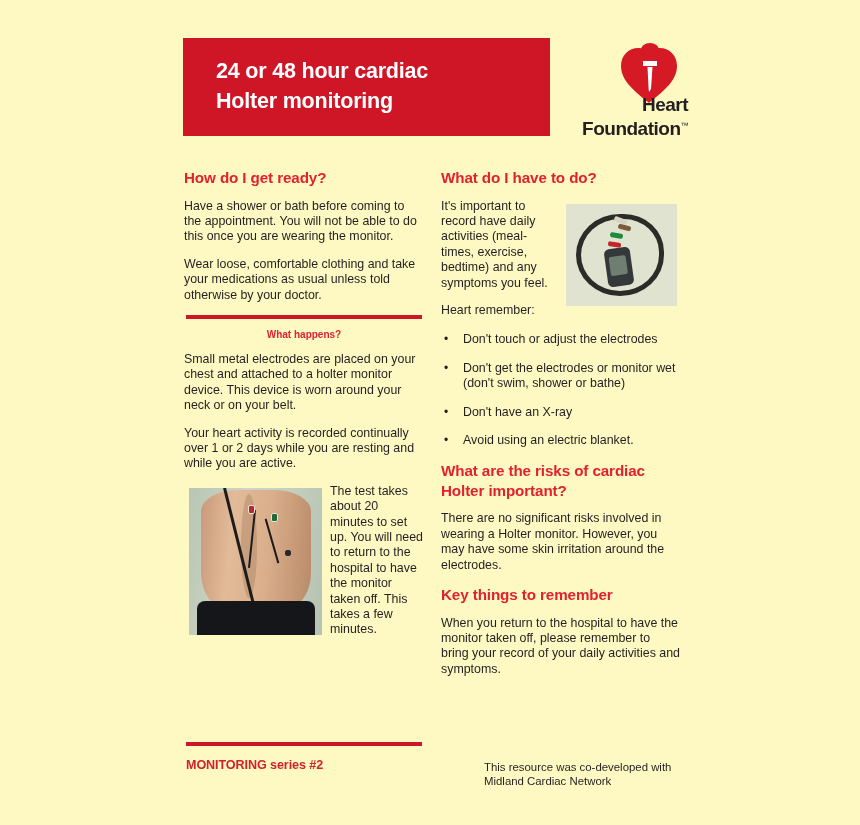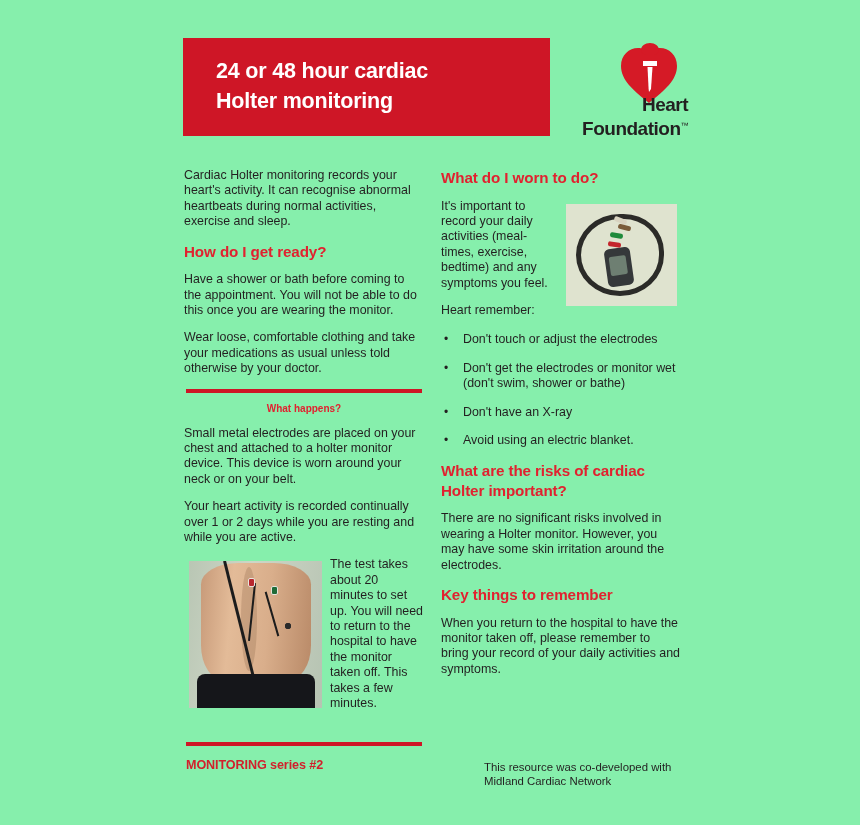--- a/index.html
+++ b/index.html
@@ -12,21 +12,21 @@
     height: 825px;
     position: relative;
     font-family: "Liberation Sans", sans-serif;
     color: #231f20;
     overflow: hidden;
   }
   .page {
     position: absolute;
     left: 0; top: 0;
     width: 860px; height: 825px;
-    background: #86efac;
+    background: #fef9c3;
   }
 
   
   .header {
     position: absolute;
     left: 183px; top: 38px;
     width: 505px; height: 99px;
   }
   .banner {
     position: absolute;
@@ -308,21 +308,20 @@
       </div>
       <div class="logo-text">
         <span>Heart</span><br>
         <span>Foundation</span><span class="logo-tm">™</span>
       </div>
     </div>
   </div>
 
   <div class="col-left">
 
-    <p class="body">Cardiac Holter monitoring records your heart's activity. It can recognise abnormal heartbeats during normal activities, exercise and sleep.</p>
 
     <h2 class="heading sp-top-22">How do I get ready?</h2>
     <p class="body">Have a shower or bath before coming to the appointment. You will not be able to do this once you are wearing the monitor.</p>
     <p class="body">Wear loose, comfortable clothing and take your medications as usual unless told otherwise by your doctor.</p>
 
     <div class="rule sp-top-26"></div>
     <h2 class="heading-centered">What happens?</h2>
 
     <p class="body">Small metal electrodes are placed on your chest and attached to a holter monitor device. This device is worn around your neck or on your belt.</p>
     <p class="body">Your heart activity is recorded continually over 1 or 2 days while you are resting and while you are active.</p>
@@ -340,34 +339,34 @@
       <div class="electrode el-dark"></div>
       <div class="torso-pants"></div>
     </div>
 
     <p class="body">The test takes about 20 minutes to set up. You will need to return to the hospital to have the monitor taken off. This takes a few minutes.</p>
     <div class="clear"></div>
   </div>
 
   <div class="col-right">
 
-    <h2 class="heading">What do I worn to do?</h2>
+    <h2 class="heading">What do I have to do?</h2>
 
     <div class="photo photo-device">
       <div class="dev-loop"></div>
       <div class="dev-body">
         <div class="dev-screen"></div>
       </div>
       <div class="lead lead-w"></div>
       <div class="lead lead-br"></div>
       <div class="lead lead-g"></div>
       <div class="lead lead-r"></div>
     </div>
 
-    <p class="body">It's important to record your daily activities (meal-times, exercise, bedtime) and any symptoms you feel.</p>
+    <p class="body">It's important to record have daily activities (meal-times, exercise, bedtime) and any symptoms you feel.</p>
     <p class="body">Heart remember:</p>
     <div class="clear"></div>
 
     <ul class="bullets">
       <li>
         <span class="dot">•</span>
         <span>Don't touch or adjust the electrodes</span>
       </li>
       <li>
         <span class="dot">•</span>

